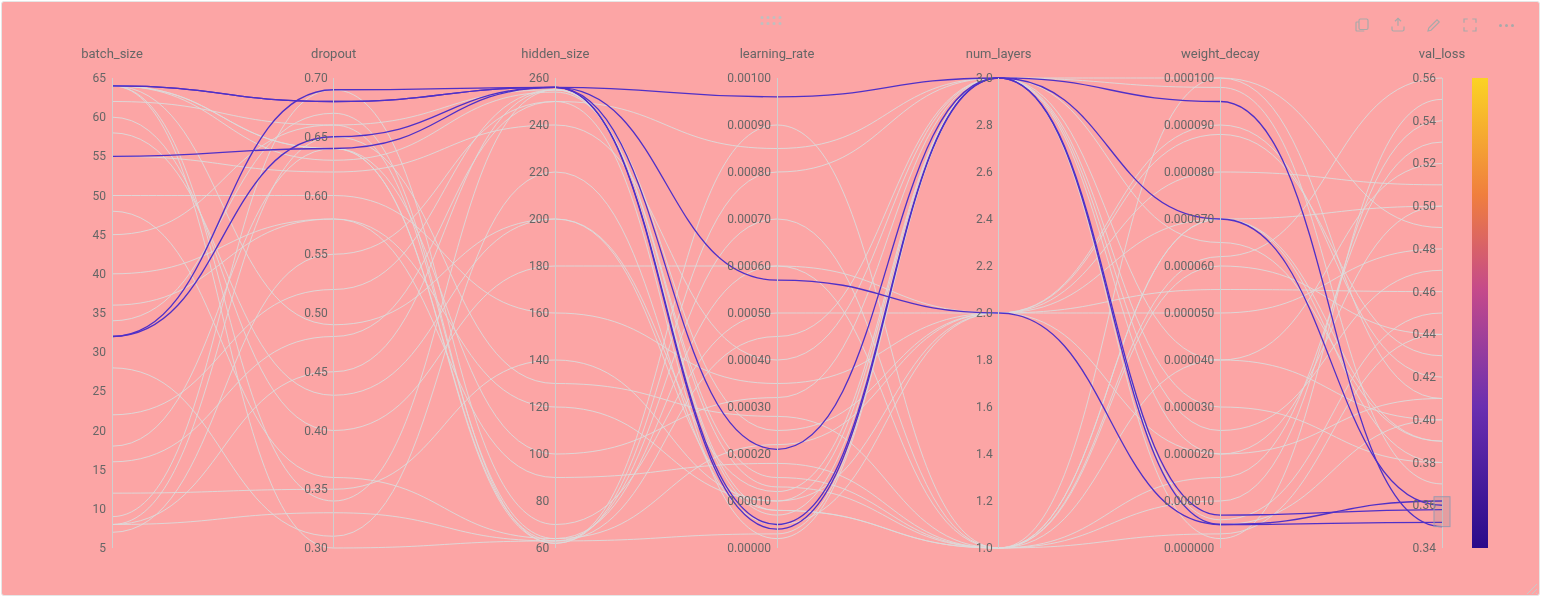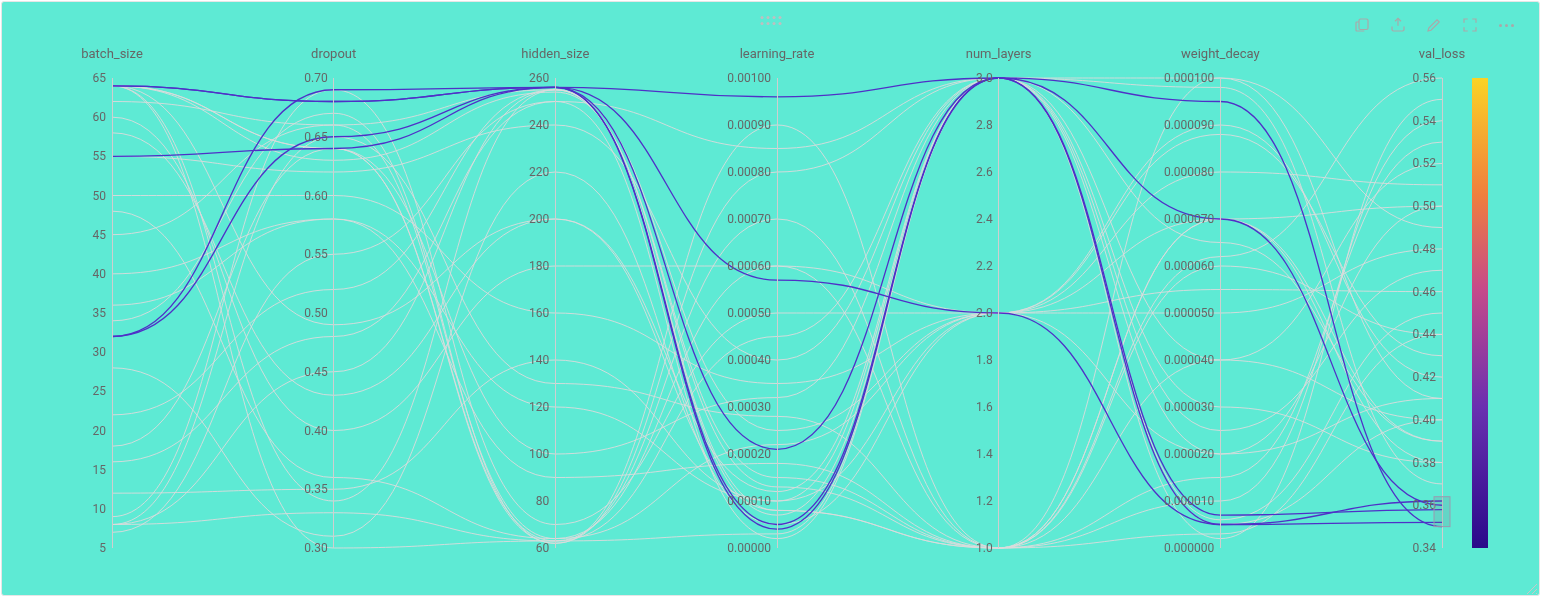--- a/index.html
+++ b/index.html
@@ -13,21 +13,21 @@
     overflow: hidden;
   }
   .panel {
     position: relative;
     box-sizing: border-box;
     width: 1539px;
     height: 595px;
     margin: 1px;
     border: 1px solid #e6e6e6;
     border-radius: 3px;
-    background: #5eead4;
+    background: #fca5a5;
   }
   .drag-handle {
     position: absolute;
     top: 14px;
     left: 50%;
     transform: translateX(-50%);
     display: grid;
     grid-template-columns: repeat(4, 3px);
     grid-template-rows: repeat(2, 3px);
     gap: 3px;

